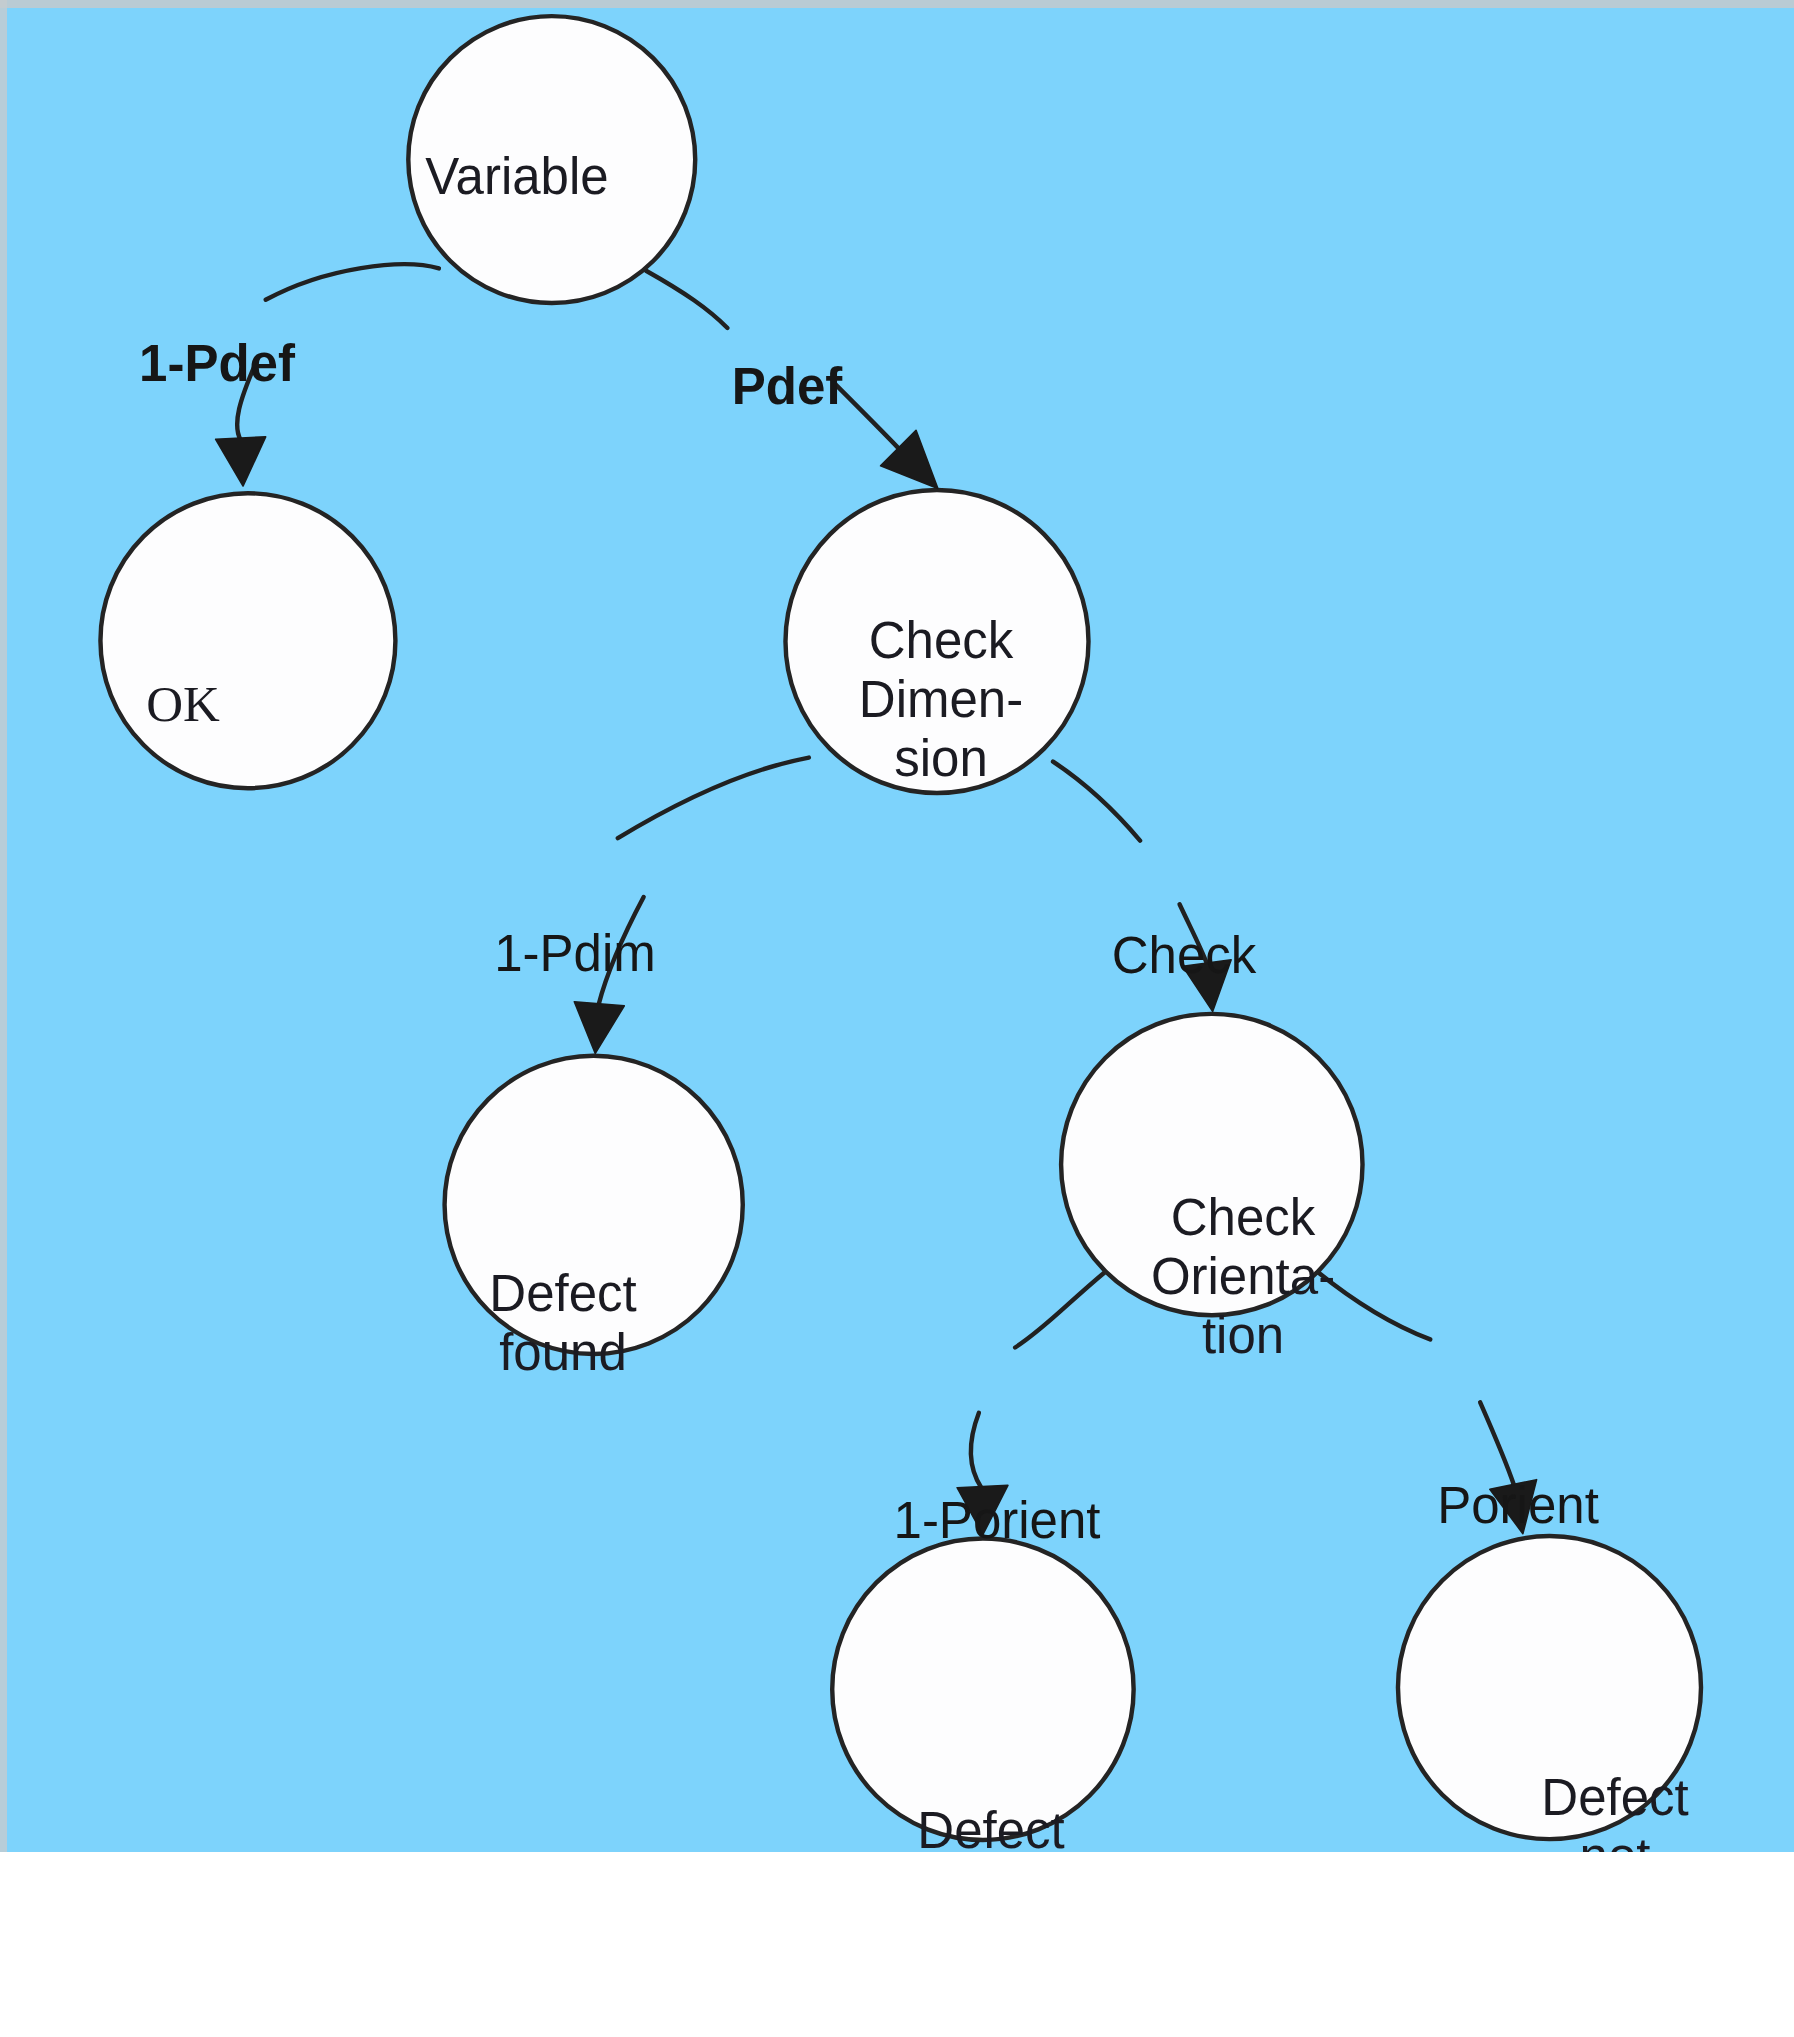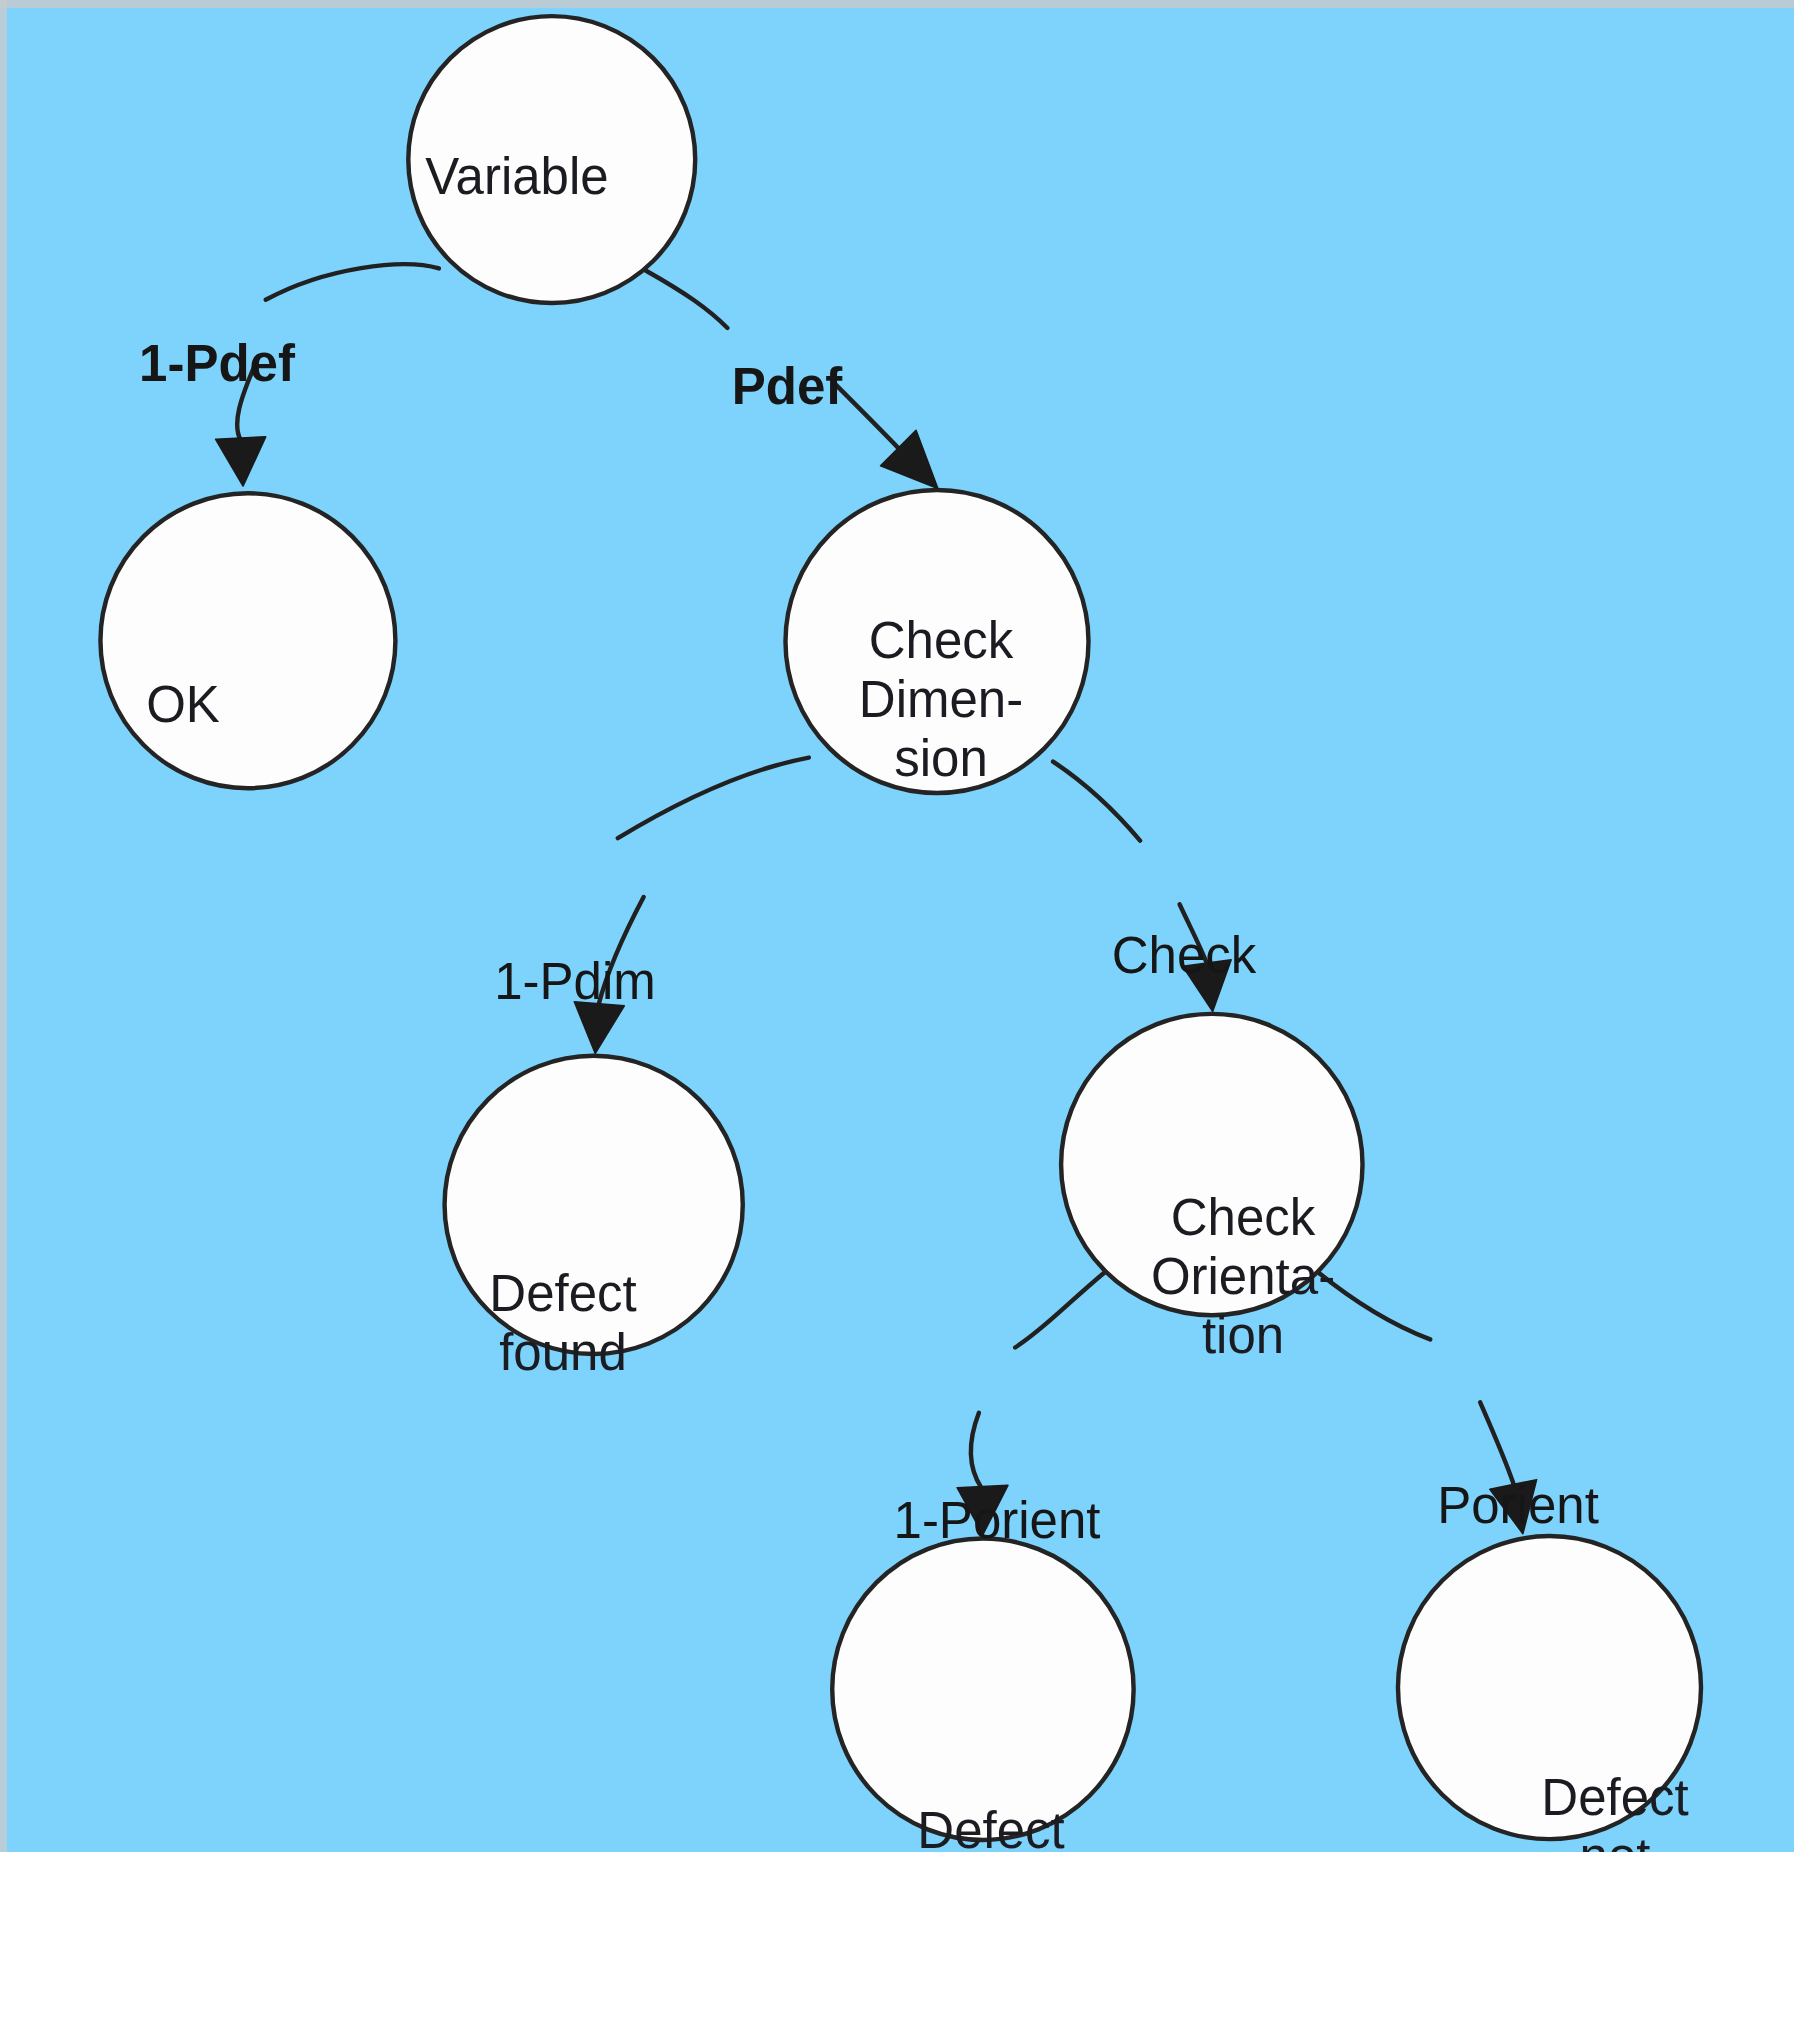--- a/index.html
+++ b/index.html
@@ -105,36 +105,36 @@
 
     <polygon class="arrowhead" points="200,603 166,545 228,542"></polygon>
     <polygon class="arrowhead" points="1062,606 991,578 1035,534"></polygon>
     <polygon class="arrowhead" points="637,1307 611,1243 673,1248"></polygon>
     <polygon class="arrowhead" points="1403,1255 1366,1199 1426,1191"></polygon>
     <polygon class="arrowhead" points="1118,1904 1086,1846 1149,1843"></polygon>
     <polygon class="arrowhead" points="1788,1903 1747,1848 1805,1836"></polygon>
   </svg>
 
   <div class="node-label" style="left:517px; top:177px;">Variable</div>
-  <div class="node-label" style="left:183px; top:705px;">OK</div>
+  <div class="node-label" style="left:183px; top:705px;font-family:Liberation Serif, serif;">OK</div>
   <div class="node-label" style="left:941px; top:700px;">Check
 Dimen-
 sion</div>
   <div class="node-label" style="left:563px; top:1323px;">Defect
 found</div>
   <div class="node-label" style="left:1243px; top:1277px;">Check
 Orienta-
 tion</div>
   <div class="node-label" style="left:991px; top:1860px;">Defect
 found</div>
   <div class="node-label" style="left:1615px; top:1857px;">Defect
 not
 found</div>
 
   <div class="edge-label" style="left:217px; top:364px;font-weight:bold;">1-Pdef</div>
   <div class="edge-label" style="left:787px; top:387px;font-weight:bold;">Pdef</div>
-  <div class="edge-label" style="left:575px; top:982px;text-align:center;">1-Pdim</div>
+  <div class="edge-label" style="left:575px; top:954px;text-align:center;">1-Pdim</div>
   <div class="edge-label" style="left:1184px; top:956px;">Check</div>
   <div class="edge-label" style="left:997px; top:1521px;">1-Porient</div>
   <div class="edge-label" style="left:1518px; top:1506px;">Porient</div>
 
 </div>
 
 
 </body></html>

